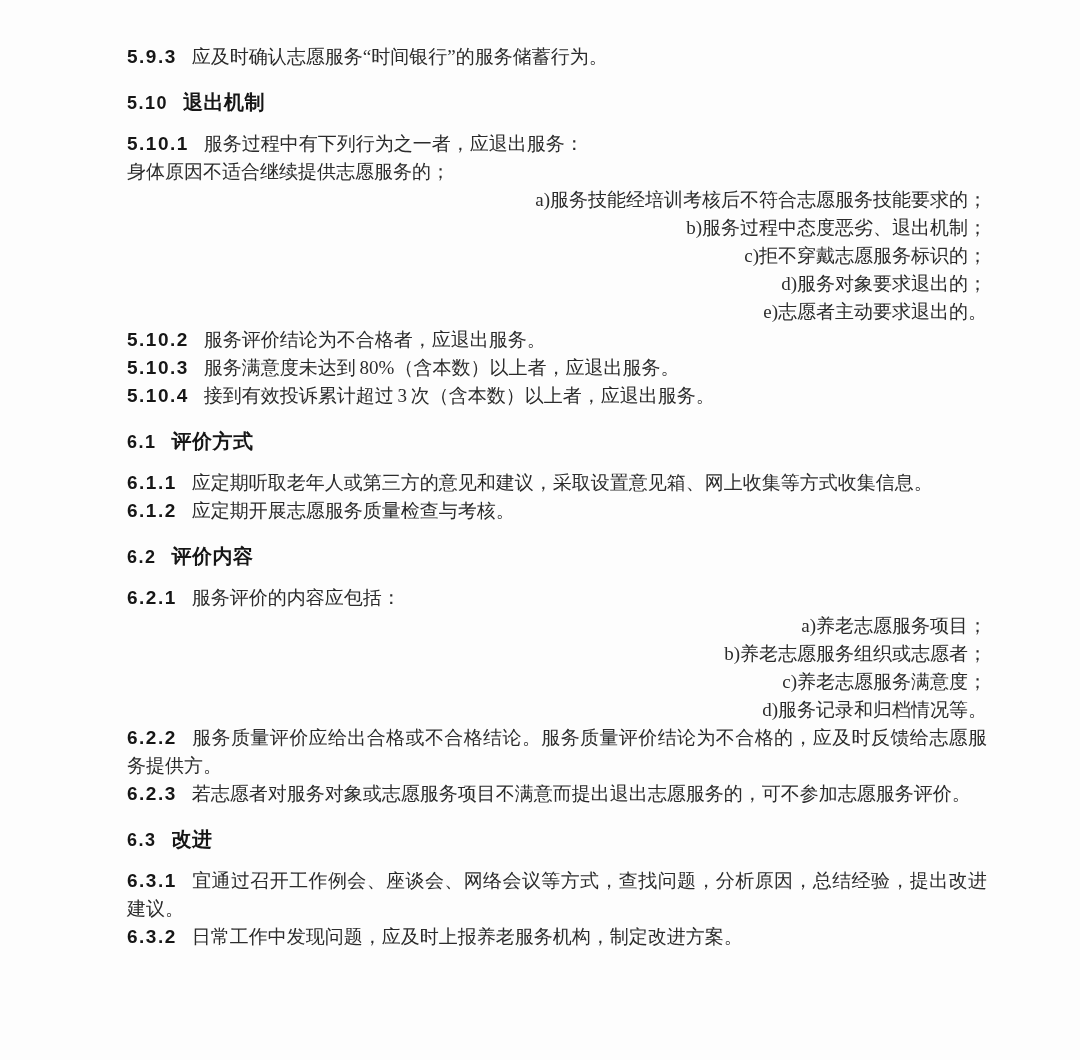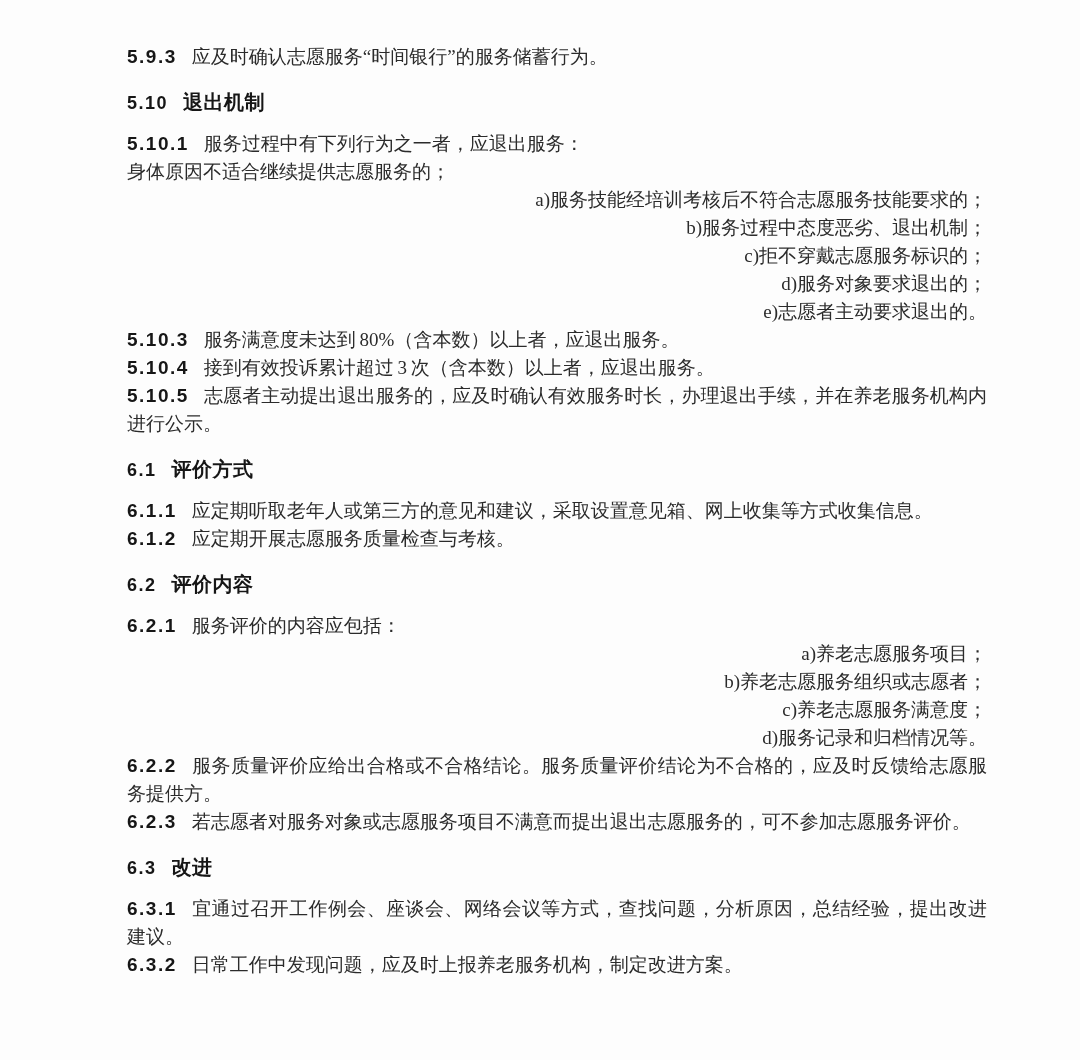--- a/index.html
+++ b/index.html
@@ -75,23 +75,23 @@
   <main class="doc" id="doc-body">
       <p class="blk clause"><span class="num">5.9.3</span><span class="ctext">应及时确认志愿服务“时间银行”的服务储蓄行为。</span></p>
       <h2 class="blk heading"><span class="num">5.10</span><span class="htext">退出机制</span></h2>
       <p class="blk clause"><span class="num">5.10.1</span><span class="ctext">服务过程中有下列行为之一者，应退出服务：</span></p>
       <p class="blk plain"><span class="ptext">身体原因不适合继续提供志愿服务的；</span></p>
       <p class="blk item"><span class="marker">a)</span><span class="itext">服务技能经培训考核后不符合志愿服务技能要求的；</span></p>
       <p class="blk item"><span class="marker">b)</span><span class="itext">服务过程中态度恶劣、退出机制；</span></p>
       <p class="blk item"><span class="marker">c)</span><span class="itext">拒不穿戴志愿服务标识的；</span></p>
       <p class="blk item"><span class="marker">d)</span><span class="itext">服务对象要求退出的；</span></p>
       <p class="blk item"><span class="marker">e)</span><span class="itext">志愿者主动要求退出的。</span></p>
+      <p class="blk clause"><span class="num">5.10.2</span><span class="ctext">服务评价结论为不合格者，应退出服务。</span></p>
       <p class="blk clause"><span class="num">5.10.3</span><span class="ctext">服务满意度未达到 80%（含本数）以上者，应退出服务。</span></p>
       <p class="blk clause"><span class="num">5.10.4</span><span class="ctext">接到有效投诉累计超过 3 次（含本数）以上者，应退出服务。</span></p>
-      <p class="blk clause"><span class="num">5.10.5</span><span class="ctext">志愿者主动提出退出服务的，应及时确认有效服务时长，办理退出手续，并在养老服务机构内进行公示。</span></p>
       <h2 class="blk heading"><span class="num">6.1</span><span class="htext">评价方式</span></h2>
       <p class="blk clause"><span class="num">6.1.1</span><span class="ctext">应定期听取老年人或第三方的意见和建议，采取设置意见箱、网上收集等方式收集信息。</span></p>
       <p class="blk clause"><span class="num">6.1.2</span><span class="ctext">应定期开展志愿服务质量检查与考核。</span></p>
       <h2 class="blk heading"><span class="num">6.2</span><span class="htext">评价内容</span></h2>
       <p class="blk clause"><span class="num">6.2.1</span><span class="ctext">服务评价的内容应包括：</span></p>
       <p class="blk item"><span class="marker">a)</span><span class="itext">养老志愿服务项目；</span></p>
       <p class="blk item"><span class="marker">b)</span><span class="itext">养老志愿服务组织或志愿者；</span></p>
       <p class="blk item"><span class="marker">c)</span><span class="itext">养老志愿服务满意度；</span></p>
       <p class="blk item"><span class="marker">d)</span><span class="itext">服务记录和归档情况等。</span></p>
       <p class="blk clause"><span class="num">6.2.2</span><span class="ctext">服务质量评价应给出合格或不合格结论。服务质量评价结论为不合格的，应及时反馈给志愿服务提供方。</span></p>

